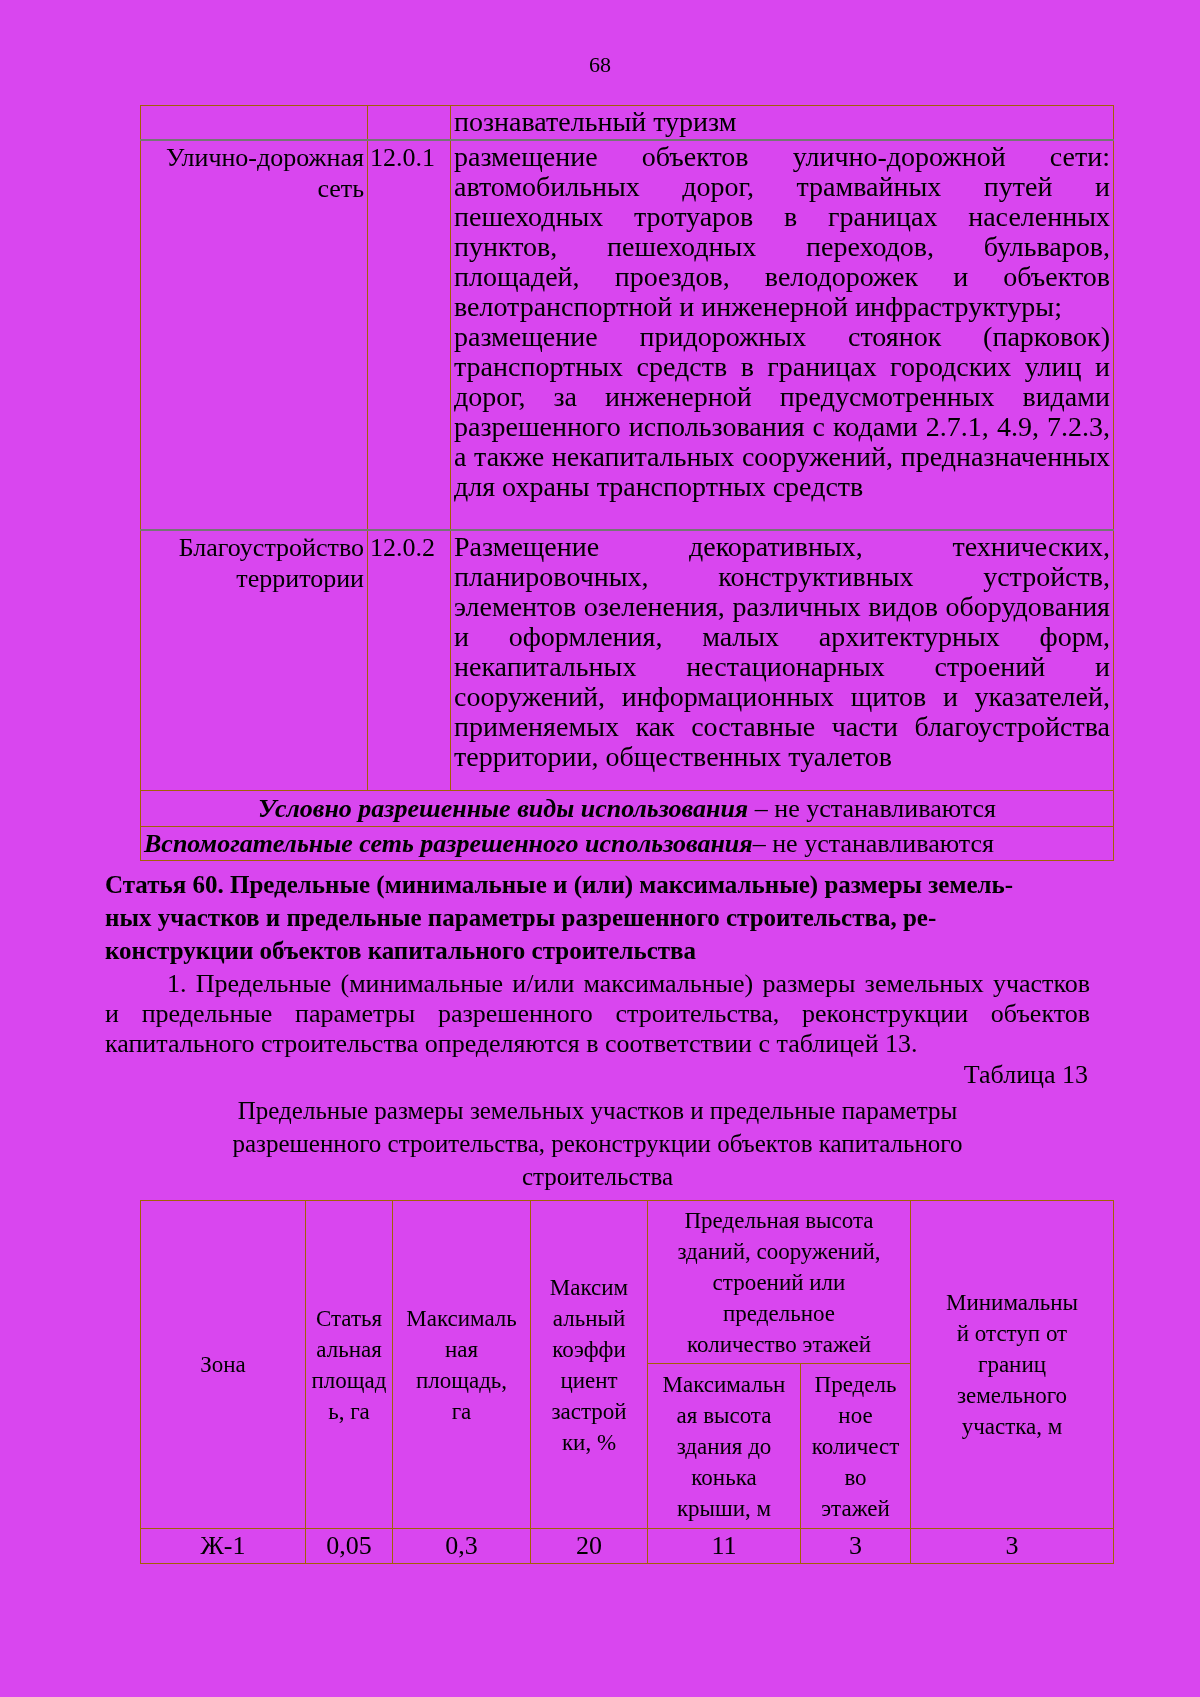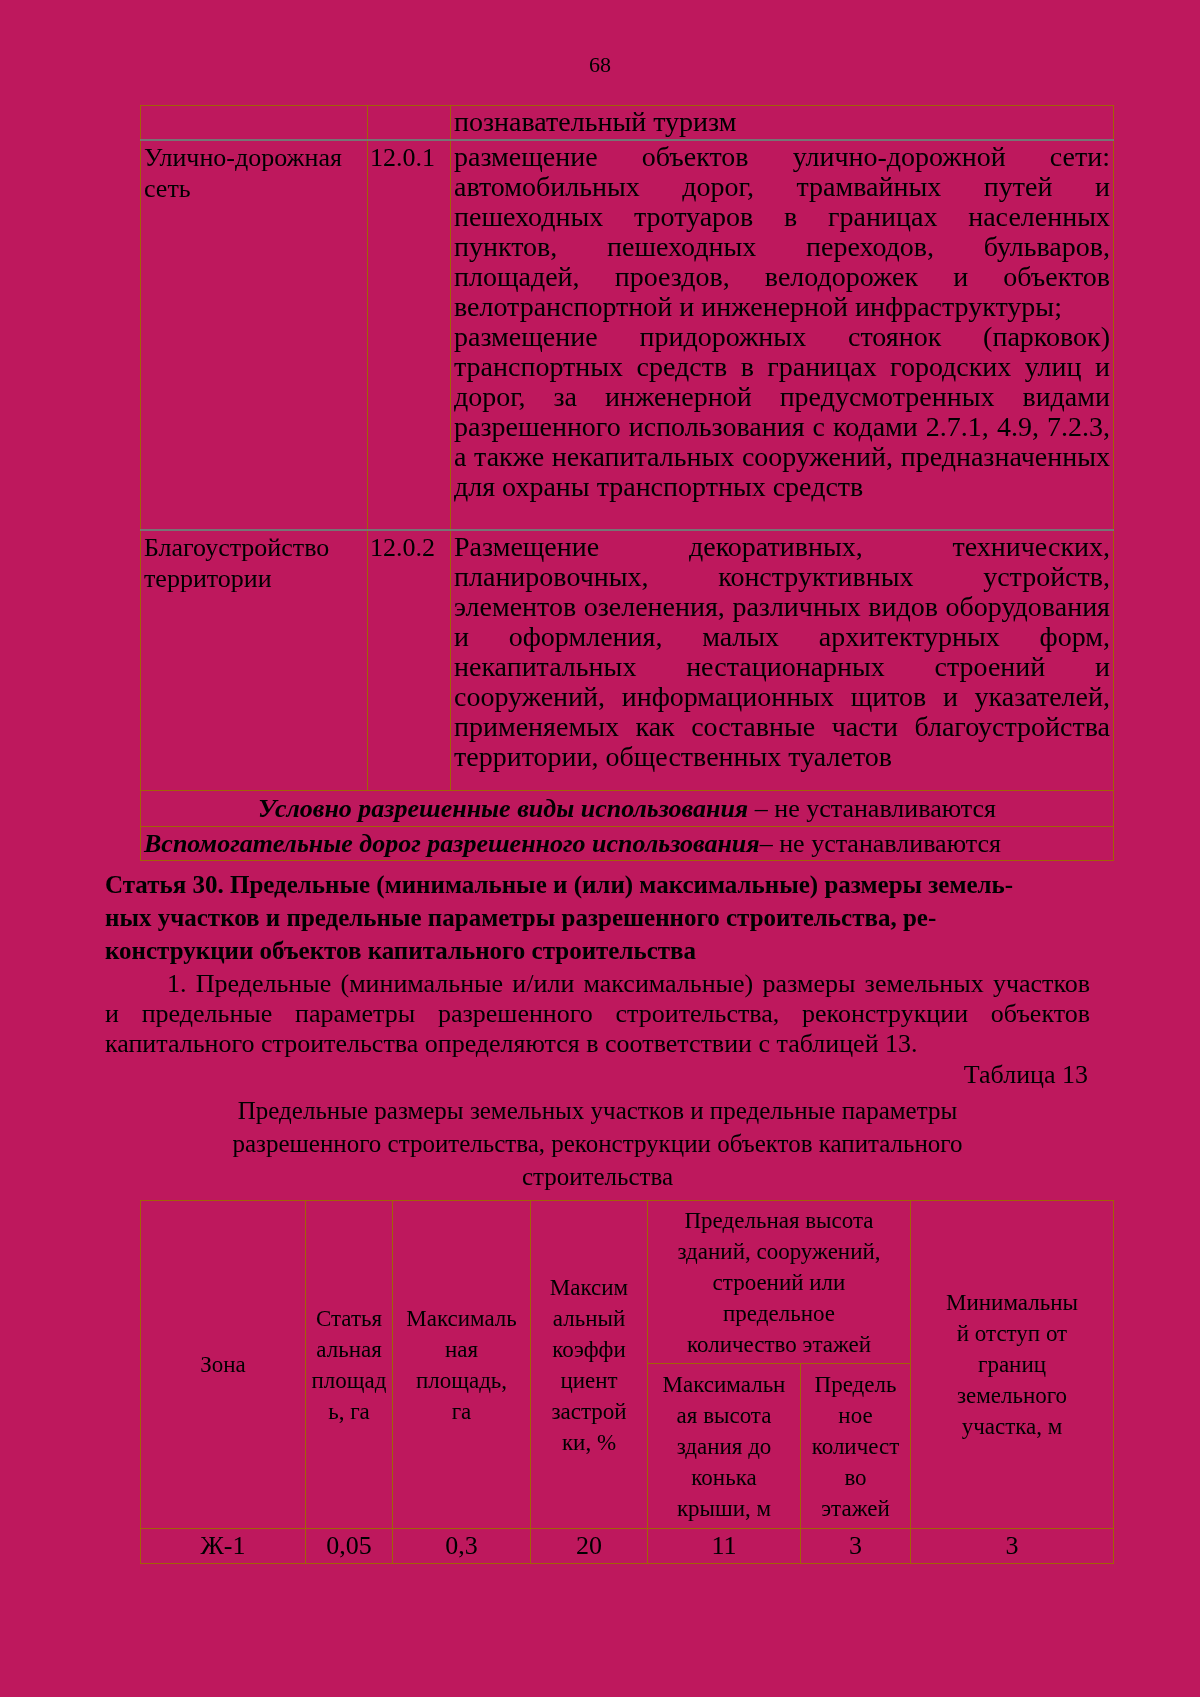--- a/index.html
+++ b/index.html
@@ -2,38 +2,38 @@
 <html><head>
 <meta charset="utf-8">
 <style>
   * { box-sizing: border-box; margin: 0; padding: 0; }
   html,body { background:#fff; }
   .page {
     position: relative;
     width: 1200px;
     height: 1697px;
     margin: 0 auto;
-    background: #be185d;
+    background: #d946ef;
     color: #000;
     font-family: "Liberation Serif", "DejaVu Serif", serif;
     overflow: hidden;
   }
   .pagenum {
     padding-top: 52px;
     text-align: center;
     font-size: 22px;
     line-height: 26px;
   }
   table { border-collapse: collapse; table-layout: fixed; }
   td { border: 1px solid #a16207; }
 
   
   .t1 { margin: 27px 0 0 140px; width: 973px; }
   .t1 td { vertical-align: top; padding: 1px 3px; }
-  .t1 .name   { text-align: left; font-size: 26px; line-height: 31px; }
+  .t1 .name   { text-align: right; font-size: 26px; line-height: 31px; }
   .t1 .code   { text-align: left; font-size: 26px; line-height: 31px; padding-left:2px; padding-right:0; }
   .t1 .desc   { text-align: justify; }
   .t1 .desc p { font-size: 28px; line-height: 30px; text-align: justify; margin:0; }
   tr.sep td   { border-top: 2px solid #757575; }
   .t1 .merged     { font-size: 26px; line-height: 31px; vertical-align: middle; }
   .t1 .merged .bi { font-weight: bold; font-style: italic; text-align: center; }
   .t1 .center { text-align: center; }
 
   
   .art-heading {
@@ -113,27 +113,27 @@
           <p>Размещение декоративных, технических, планировочных, конструктивных устройств, элементов озеленения, различных видов оборудования и оформления, малых архитектурных форм, некапитальных нестационарных строений и сооружений, информационных щитов и указателей, применяемых как составные части благоустройства территории, общественных туалетов</p>
         </td>
       </tr>
       <tr style="height:36px;">
         <td class="merged center" colspan="3">
           <span class="bi">Условно разрешенные виды использования</span><span> – не устанавливаются</span>
         </td>
       </tr>
       <tr style="height:32px;">
         <td class="merged" colspan="3">
-          <span class="bi">Вспомогательные дорог разрешенного использования</span><span>– не устанавливаются</span>
+          <span class="bi">Вспомогательные сеть разрешенного использования</span><span>– не устанавливаются</span>
         </td>
       </tr>
     </tbody>
   </table>
 
-  <div class="art-heading">Статья 30. Предельные (минимальные и (или) максимальные) размеры земель-
+  <div class="art-heading">Статья 60. Предельные (минимальные и (или) максимальные) размеры земель-
 ных участков и предельные параметры разрешенного строительства, ре-
 конструкции объектов капитального строительства</div>
 
   <p class="art-para">1. Предельные (минимальные и/или максимальные) размеры земельных участков и предельные параметры разрешенного строительства, реконструкции объектов капитального строительства определяются в соответствии с таблицей 13.</p>
 
   <div class="tab-ref">Таблица 13</div>
 
   <div class="t13-title">Предельные размеры земельных участков и предельные параметры
 разрешенного строительства, реконструкции объектов капитального
 строительства</div>

